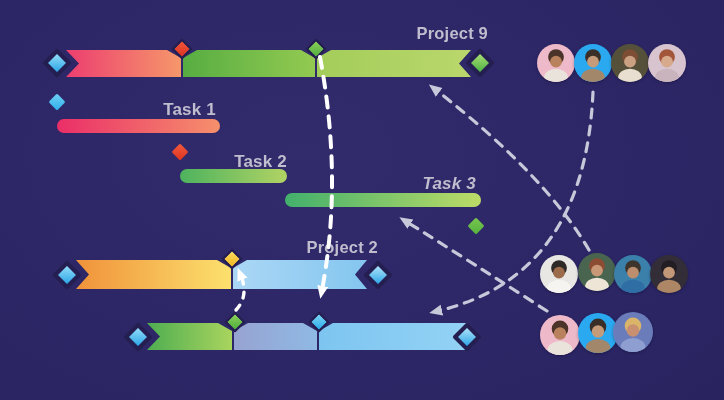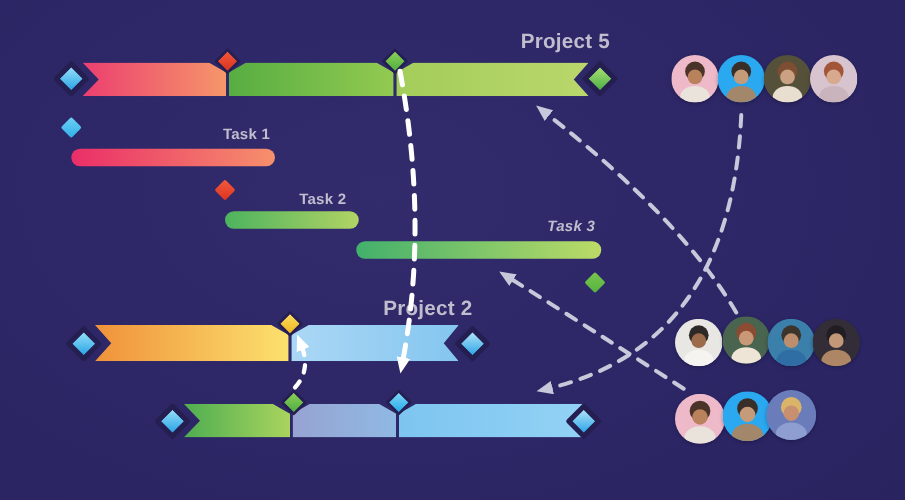--- a/index.html
+++ b/index.html
@@ -14,47 +14,47 @@
   .clip-startR{clip-path:polygon(0 0, calc(100% - 14px) 0, 100% 8px, 100% 100%, 0 100%, 13px 50%);}
   .clip-LR{clip-path:polygon(0 8px, 14px 0, calc(100% - 14px) 0, 100% 8px, 100% 100%, 0 100%);}
   .clip-Lend{clip-path:polygon(0 8px, 14px 0, 100% 0, calc(100% - 12px) 50%, 100% 100%, 0 100%);}
   .dmd{position:absolute;z-index:3;transform:translate(-50%,-50%) rotate(45deg);
        background:linear-gradient(135deg,var(--c1),var(--c2));border-radius:2px;}
   .dmd-big{width:13px;height:13px;border:4px solid #251f51;}
   .dmd-sm{width:11px;height:11px;border:2px solid #251f51;border-radius:1px;}
   .dmd-xs{width:12px;height:12px;border-radius:1.5px;}
   .lbl{position:absolute;z-index:4;color:#bfbdce;font-weight:700;letter-spacing:.2px;text-align:right;white-space:nowrap;}
   .lbl-lg{font-size:16.5px;}
-  .lbl-sm{font-size:12px;}
+  .lbl-sm{font-size:17px;}
   #arrow-layer{position:absolute;inset:0;z-index:5;pointer-events:none;}
   .arrow{fill:none;stroke-linecap:round;}
   .avatar{position:absolute;z-index:6;width:38px;height:38px;border-radius:50%;overflow:hidden;box-shadow:0 1px 3px rgba(10,8,30,.35);}
   .avatar.lg{width:40px;height:40px;}
   .avatar svg{display:block;width:100%;height:100%;}
 </style>
 </head>
 <body>
 
 <div class="stage">
 
-  <div class="lbl lbl-lg" style="left:398px;top:24px;width:90px;">Project 5</div>
+  <div class="lbl lbl-lg" style="left:398px;top:24px;width:90px;">Project 9</div>
   <div class="seg clip-startR" style="left: 66px; top: 50px; width: 115px; height: 27px; --c1: #ec3e70; --c2: #f6976a;"></div>
   <div class="seg clip-LR" style="left: 183px; top: 50px; width: 132px; height: 27px; --c1: #57ad42; --c2: #93ca51;"></div>
   <div class="seg clip-Lend" style="left: 317px; top: 50px; width: 154px; height: 27px; --c1: #a3cd5a; --c2: #bad76c;"></div>
   <div class="dmd dmd-big" style="left: 57px; top: 63px; --c1: #93def8; --c2: #2aa4e6;"></div>
   <div class="dmd dmd-sm" style="left: 182px; top: 49px; --c1: #f2563b; --c2: #d93320;"></div>
   <div class="dmd dmd-sm" style="left: 316px; top: 49px; --c1: #8bd058; --c2: #4fae3f;"></div>
   <div class="dmd dmd-big" style="left: 480px; top: 63px; --c1: #a9dd74; --c2: #4cb142;"></div>
 
   <div class="dmd dmd-xs" style="left: 57px; top: 102px; --c1: #6fd0f4; --c2: #2fb0ea;"></div>
   <div class="lbl lbl-sm" style="left:146px;top:100px;width:70px;">Task 1</div>
   <div class="pill" style="left: 57px; top: 119px; width: 163px; height: 14px; --c1: #ea2e68; --c2: #f6906c;"></div>
 
   <div class="dmd dmd-xs" style="left: 180px; top: 152px; --c1: #f25a3e; --c2: #dc341f;"></div>
-  <div class="lbl lbl-sm" style="left:207px;top:152px;width:70px;">Task 2</div>
+  <div class="lbl lbl-sm" style="left:217px;top:152px;width:70px;">Task 2</div>
   <div class="pill" style="left: 180px; top: 169px; width: 107px; height: 14px; --c1: #4db35e; --c2: #b2d364;"></div>
 
   <div class="lbl lbl-sm" style="left:406px;top:174px;width:70px;font-style:italic;">Task 3</div>
   <div class="pill" style="left: 285px; top: 193px; width: 196px; height: 14px; --c1: #42b06c; --c2: #bcdb67;"></div>
   <div class="dmd dmd-xs" style="left: 476px; top: 226px; --c1: #7ac74e; --c2: #54b23e;"></div>
 
   <div class="lbl lbl-lg" style="left:288px;top:238px;width:90px;">Project 2</div>
   <div class="seg clip-startR" style="left: 76px; top: 260px; width: 155px; height: 29px; --c1: #f0923a; --c2: #fce16e;"></div>
   <div class="seg clip-Lend" style="left: 233px; top: 260px; width: 134px; height: 29px; --c1: #abd7f5; --c2: #84c6ef;"></div>
   <div class="dmd dmd-big" style="left: 67px; top: 275px; --c1: #93def8; --c2: #2aa4e6;"></div>

